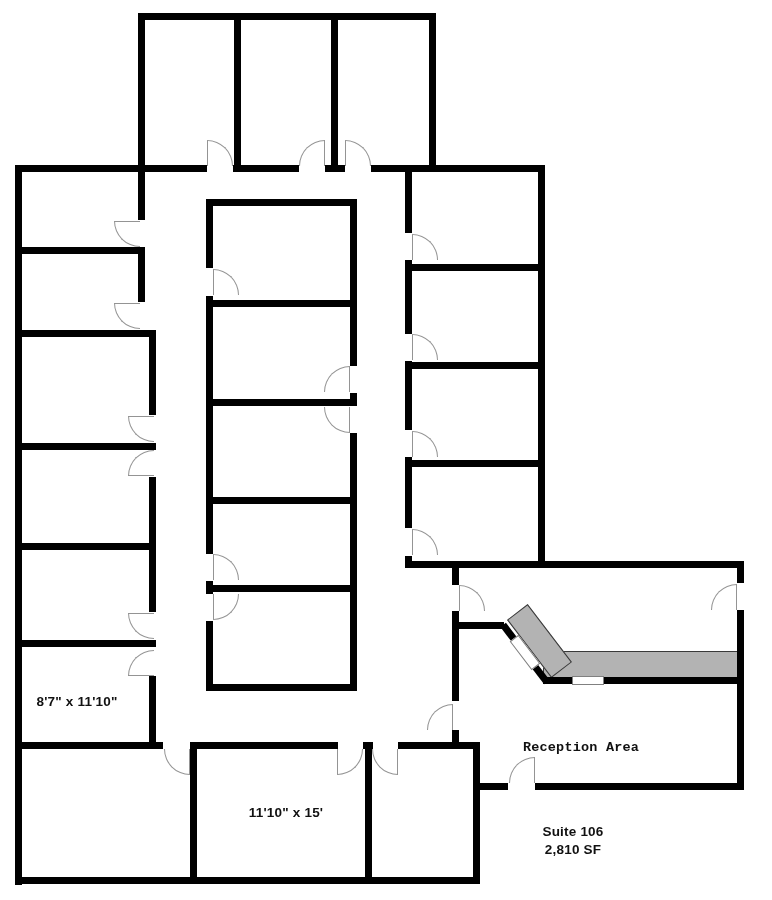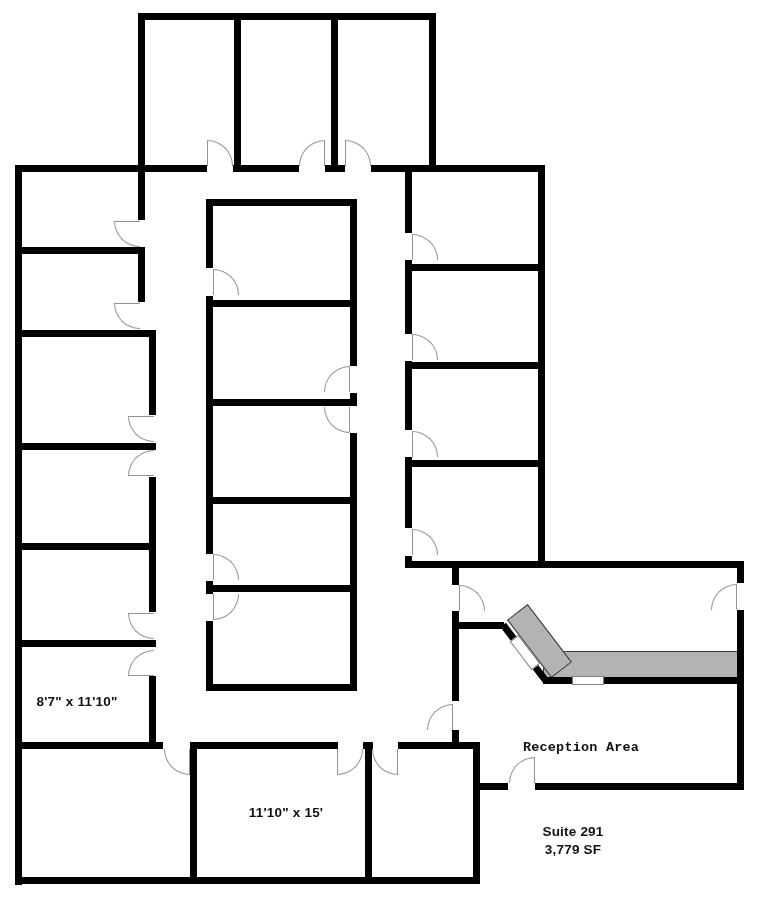--- a/index.html
+++ b/index.html
@@ -111,15 +111,15 @@
     <div class="door" style="left: 459px; top: 585px; width: 26px; height: 26px; border-top-right-radius: 100%; border-top-width: 1px; border-right-width: 1px; border-left-width: 1px;"></div>
     <div class="door" style="left: 427px; top: 704px; width: 26px; height: 26px; border-top-left-radius: 100%; border-top-width: 1px; border-left-width: 1px; border-right-width: 1px;"></div>
     <div class="door" style="left: 711px; top: 584px; width: 26px; height: 26px; border-top-left-radius: 100%; border-top-width: 1px; border-left-width: 1px; border-right-width: 1px;"></div>
     <div class="door" style="left: 509px; top: 757px; width: 26px; height: 26px; border-top-left-radius: 100%; border-top-width: 1px; border-left-width: 1px; border-right-width: 1px;"></div>
     <div class="door" style="left: 164px; top: 749px; width: 26px; height: 26px; border-bottom-left-radius: 100%; border-bottom-width: 1px; border-left-width: 1px; border-right-width: 1px;"></div>
     <div class="door" style="left: 337px; top: 749px; width: 26px; height: 26px; border-bottom-right-radius: 100%; border-bottom-width: 1px; border-right-width: 1px; border-left-width: 1px;"></div>
     <div class="door" style="left: 372px; top: 749px; width: 26px; height: 26px; border-bottom-left-radius: 100%; border-bottom-width: 1px; border-left-width: 1px; border-right-width: 1px;"></div>
     <div class="lbl" style="left: 77px; top: 701px;">8'7" x 11'10"</div>
     <div class="lbl" style="left: 286px; top: 812px;">11'10" x 15'</div>
     <div class="lbl" style="left: 581px; top: 747px; font-family: Liberation Mono, monospace;">Reception Area</div>
-    <div class="lbl" style="left: 573px; top: 831px;">Suite 291</div>
-    <div class="lbl" style="left: 573px; top: 849px;">3,779 SF</div>
+    <div class="lbl" style="left: 573px; top: 831px;">Suite 106</div>
+    <div class="lbl" style="left: 573px; top: 849px;">2,810 SF</div>
   </div>
 
 </body></html>

